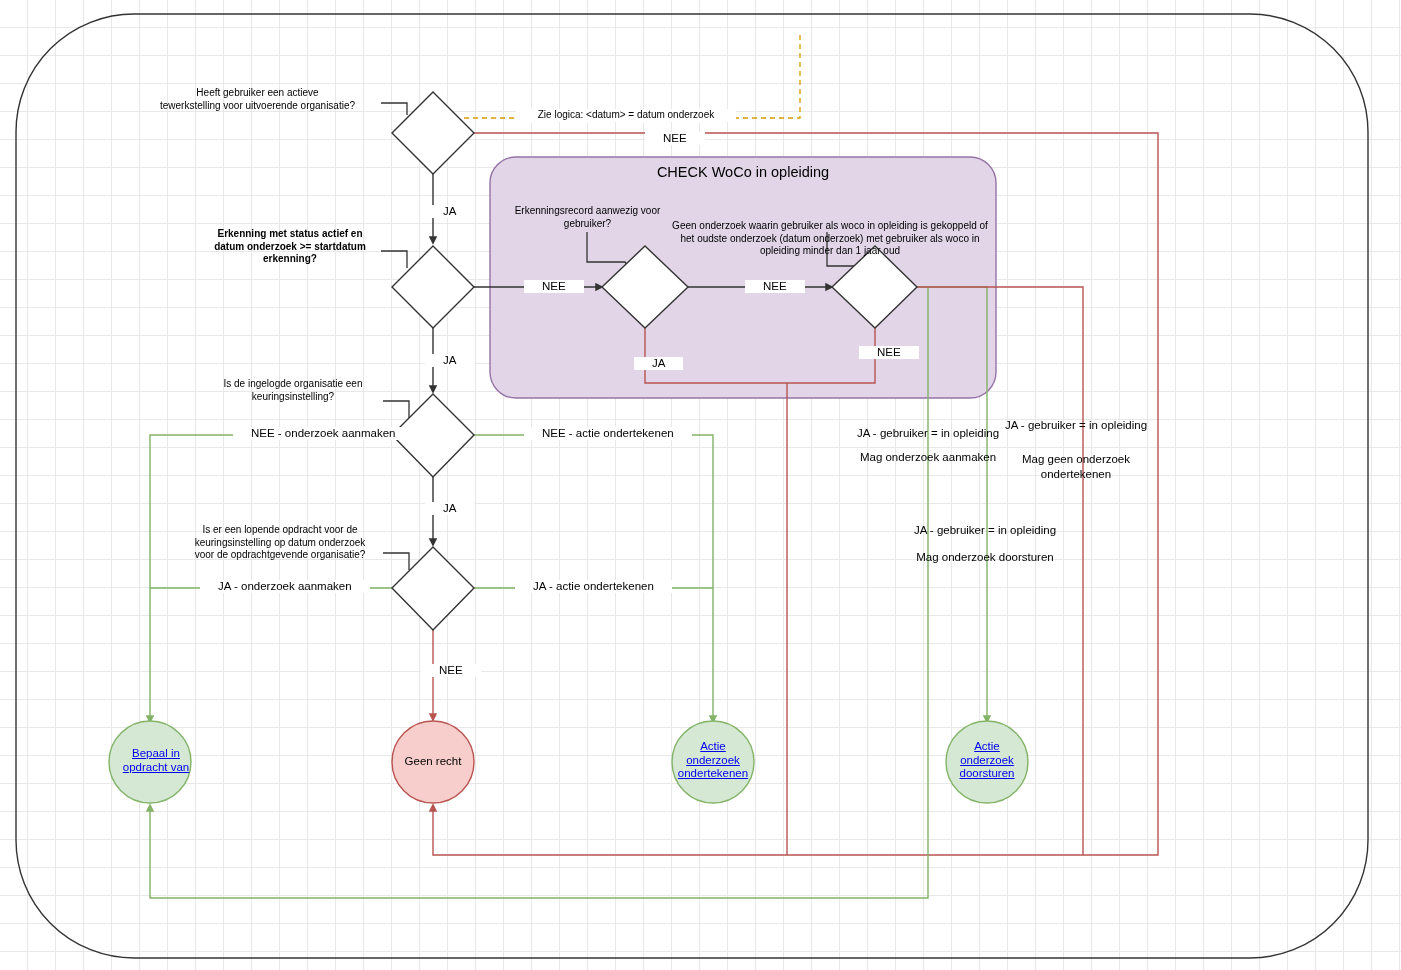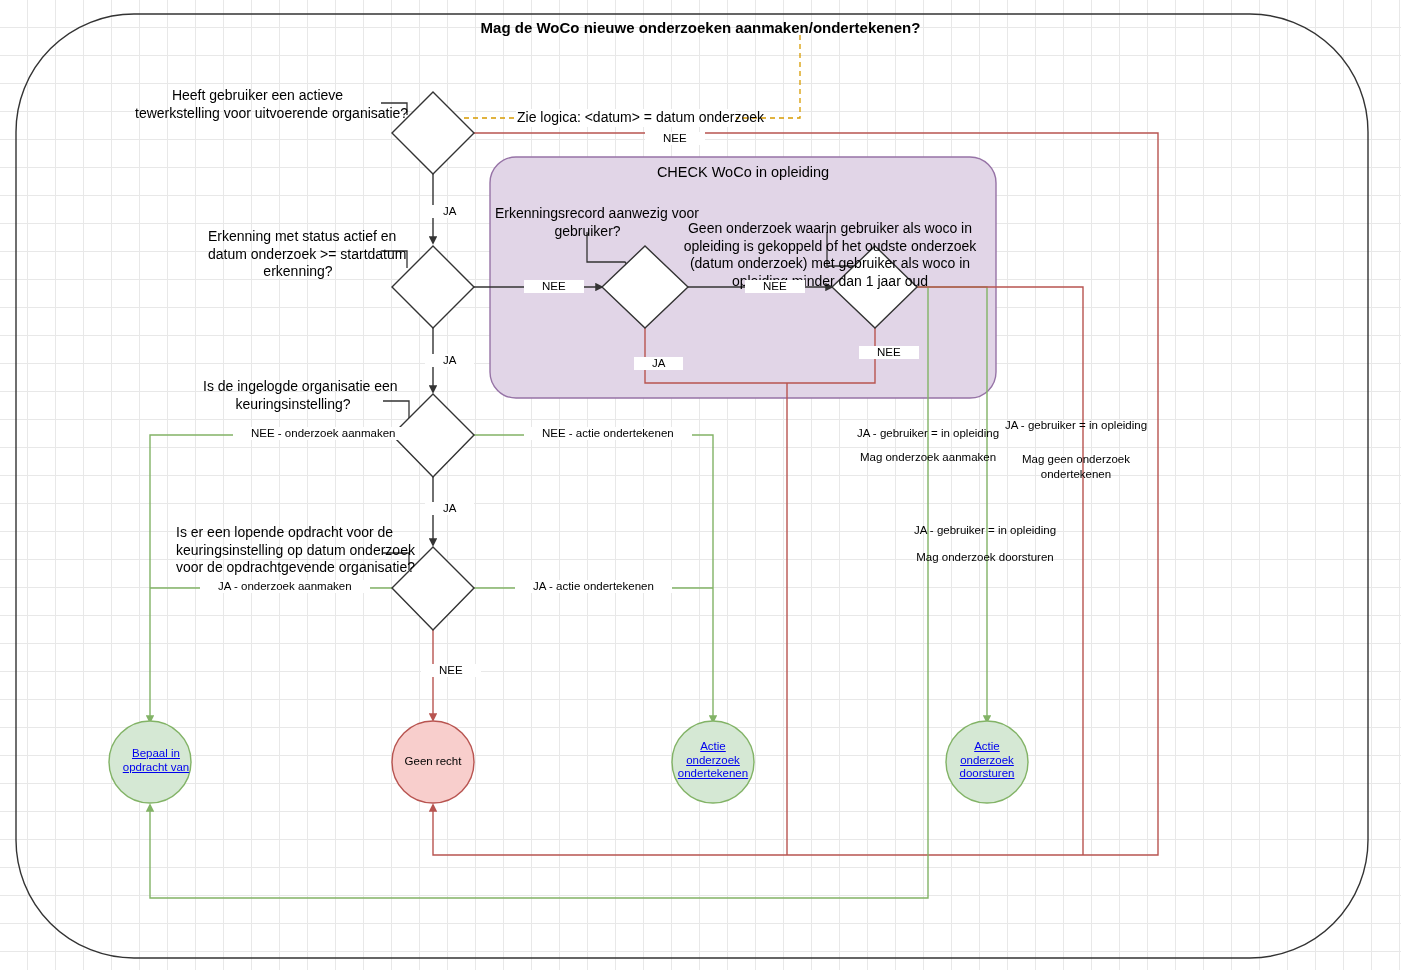--- a/index.html
+++ b/index.html
@@ -21,21 +21,21 @@
     background-size: 28px 28px;
     background-position: -1px -1px;
   }
   #svg-layer {
     position: absolute;
     left: 0; top: 0;
     width: 1401px; height: 970px;
   }
   .lbl {
     position: absolute;
-    font-size: 14px;
+    font-size: 10px;
     color: #000000;
     line-height: 1.25;
     white-space: pre;
     text-align: center;
     background: transparent;
   }
   .lbl.boxed {
     background: #ffffff;
     padding: 0 1px;
   }
@@ -156,30 +156,29 @@
     <polygon points="433,547 474,588 433,630 392,588" fill="#ffffff" stroke="#333333" stroke-width="1.4"></polygon>
     <polygon points="645,246 688,287 645,328 602,287" fill="#ffffff" stroke="#333333" stroke-width="1.4"></polygon>
     <polygon points="875,246 917,287 875,328 832,287" fill="#ffffff" stroke="#333333" stroke-width="1.4"></polygon>
 
     <circle cx="150" cy="762" r="41" fill="#d5e8d4" stroke="#82b366" stroke-width="1.4"></circle>
     <circle cx="433" cy="762" r="41" fill="#f8cecc" stroke="#b85450" stroke-width="1.4"></circle>
     <circle cx="713" cy="762" r="41" fill="#d5e8d4" stroke="#82b366" stroke-width="1.4"></circle>
     <circle cx="987" cy="762" r="41" fill="#d5e8d4" stroke="#82b366" stroke-width="1.4"></circle>
   </svg>
 
-  <div class="title" style="left:0; top:19px; width:1401px;">Mag de WoCo nieuwe onderzoeken aanmaken/ondertekenen?</div>
 
   <div class="grp-title" style="left:490px; top:164px; width:506px;">CHECK WoCo in opleiding</div>
 
   <div class="lbl boxed" style="left:516px; top:109px; width:220px;">Zie logica: &lt;datum&gt; = datum onderzoek</div>
 
   <div class="lbl" style="left:135px; top:87px; width:245px;">Heeft gebruiker een actieve
 tewerkstelling voor uitvoerende organisatie?</div>
 
-  <div class="lbl" style="left:208px; top:228px; width:180px;">Erkenning met status actief en
+  <div class="lbl" style="left:200px; top:228px; width:180px;font-weight:bold;">Erkenning met status actief en
 datum onderzoek &gt;= startdatum
 erkenning?</div>
 
   <div class="lbl" style="left:203px; top:378px; width:180px;">Is de ingelogde organisatie een
 keuringsinstelling?</div>
 
   <div class="lbl" style="left:176px; top:524px; width:208px;">Is er een lopende opdracht voor de
 keuringsinstelling op datum onderzoek
 voor de opdrachtgevende organisatie?</div>
 

